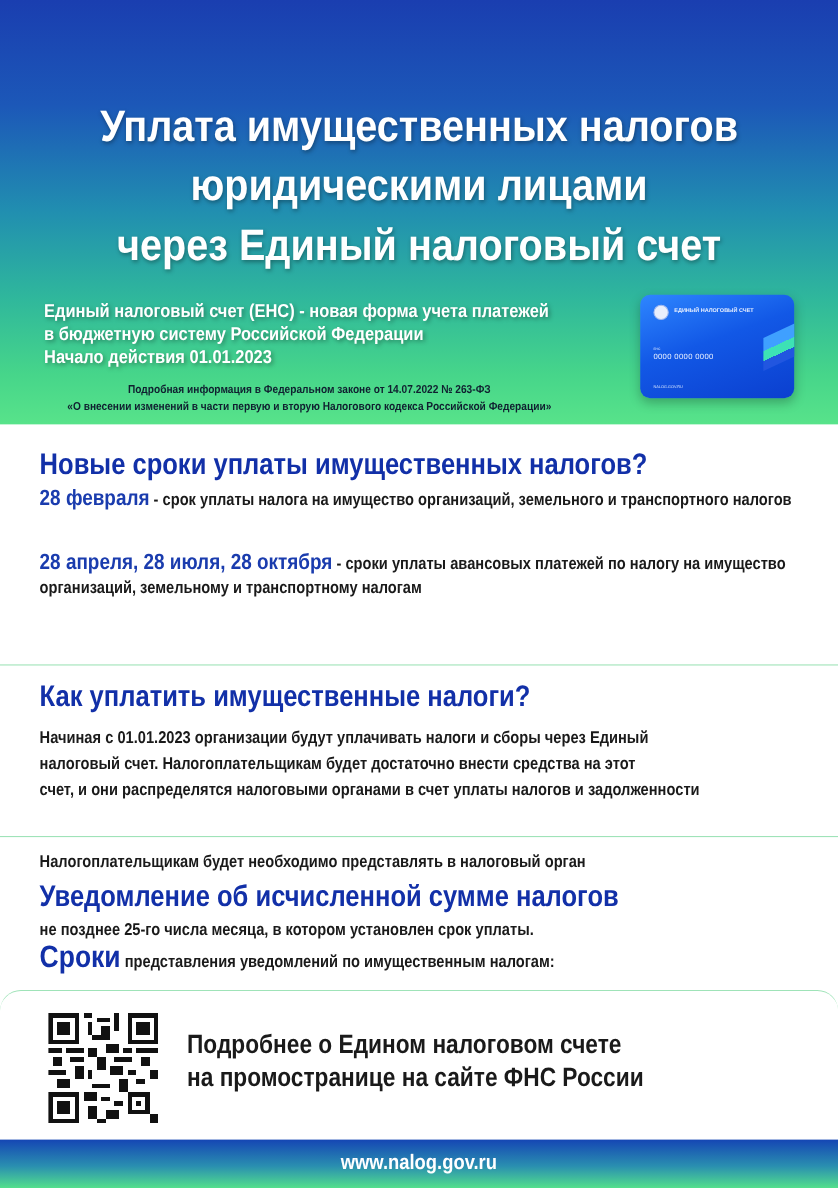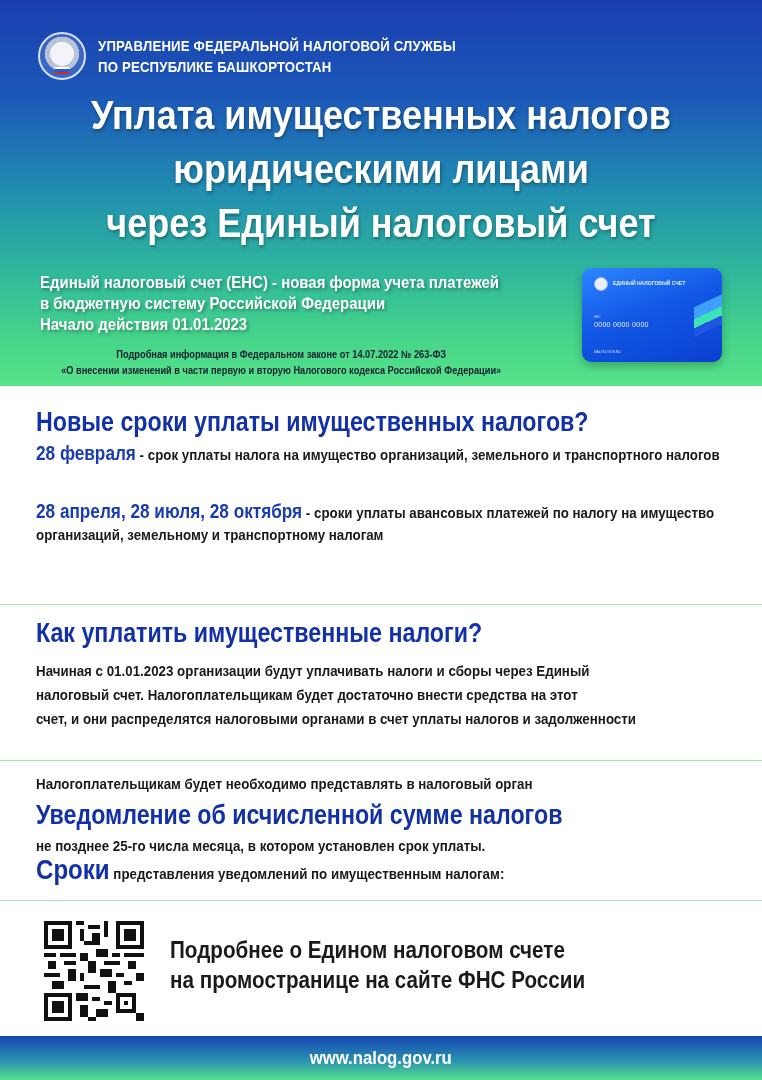--- a/index.html
+++ b/index.html
@@ -41,21 +41,21 @@
   .card-title { position: absolute; left: 31px; top: 12px; font-size: 5px; color: #e8f0ff; font-weight: bold; white-space: nowrap; }
   .card-label { position: absolute; left: 12px; top: 47px; font-size: 3px; color: #cfe0ff; }
   .card-number { position: absolute; left: 12px; top: 53px; font-size: 7px; color: #e9f0ff; letter-spacing: 0.3px; white-space: nowrap; }
   .card-site { position: absolute; left: 12px; top: 82px; font-size: 3.5px; color: #cfe0ff; }
   .card-stripe { position: absolute; right: -12px; top: 30px; width: 40px; height: 30px; transform: skewY(-25deg); background: linear-gradient(180deg, #3fa0ff 0 40%, #3de2b5 40% 70%, #2156e0 70% 100%); }
 
   .section { position: absolute; left: 0; width: 762px; background: #ffffff; border-top: 1px solid #9fe3b8; padding-left: 20px; }
   .s1 { top: 386px; height: 188px; border-top: none; }
   .s2 { top: 604px; height: 146px; }
   .s3 { top: 760px; height: 180px; }
-  .s4 { top: 900px; height: 136px; }
+  .s4 { top: 900px; height: 136px; border-radius: 19px; }
 
   .h-blue { color: #1230a8; font-weight: bold; transform: scaleX(0.86); transform-origin: left; white-space: nowrap; }
   .h1 { font-size: 27px; line-height: 32px; }
   .txt { color: #1a1a1a; font-weight: bold; font-size: 15.5px; line-height: 22px; transform: scaleX(0.86); transform-origin: left; width: 820px; }
   .em-blue { color: #1a3cae; font-size: 20px; }
 
   .s1 .h1 { position: absolute; top: 20px; left: 36px; }
   .s1 .row1 { position: absolute; top: 56px; left: 36px; }
   .s1 .row2 { position: absolute; top: 114px; left: 36px; }
 
@@ -76,27 +76,20 @@
     position: absolute; left: 0; top: 1036px; width: 762px; height: 44px;
     background: linear-gradient(180deg, #1546b4 0%, #2a8fb0 55%, #53df8c 100%);
     display: flex; align-items: center; justify-content: center;
   }
   .footer-url { color: #ffffff; font-weight: bold; font-size: 19px; transform: scaleX(0.88); }
 </style>
 </head>
 <body>
 
 <div class="hero">
-  <div class="org">
-    <div class="emblem"></div>
-    <div class="org-text">
-      <div>УПРАВЛЕНИЕ ФЕДЕРАЛЬНОЙ НАЛОГОВОЙ СЛУЖБЫ</div>
-      <div>ПО РЕСПУБЛИКЕ БАШКОРТОСТАН</div>
-    </div>
-  </div>
 
   <div class="title">
     <div>Уплата имущественных налогов</div>
     <div>юридическими лицами</div>
     <div>через Единый налоговый счет</div>
   </div>
 
   <div class="ens">
     <div>Единый налоговый счет (ЕНС) - новая форма учета платежей</div>
     <div>в бюджетную систему Российской Федерации</div>

